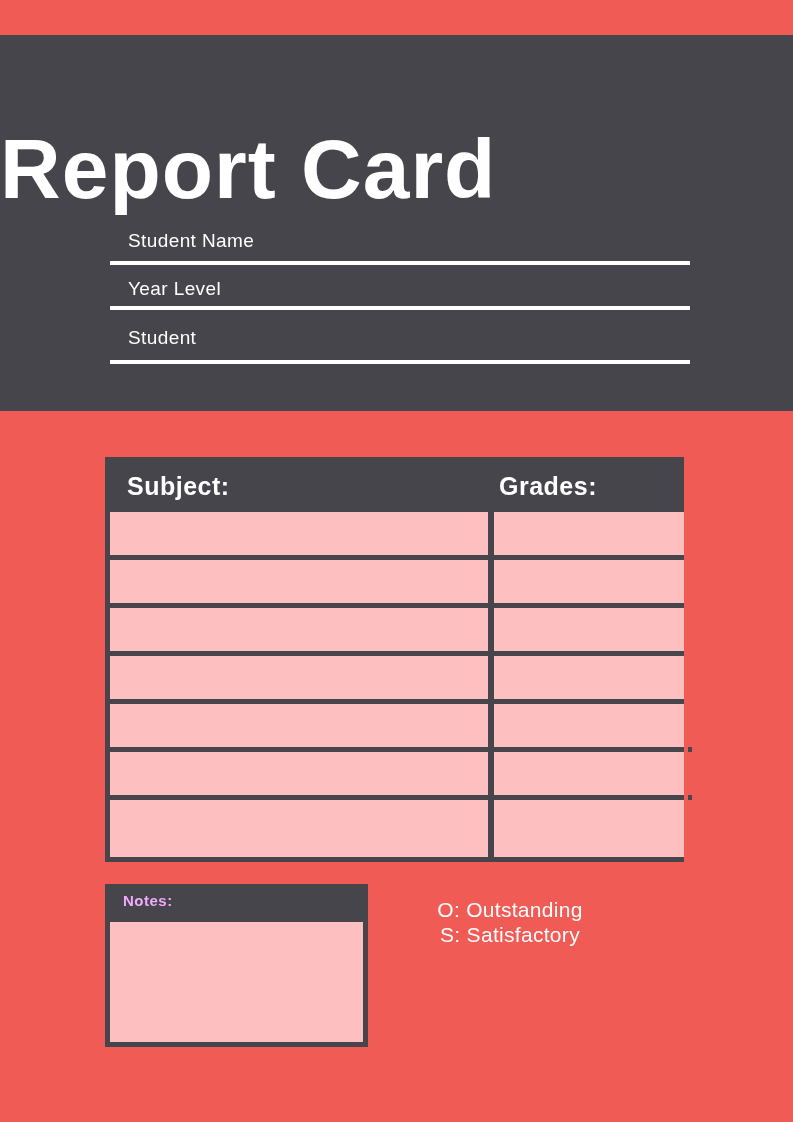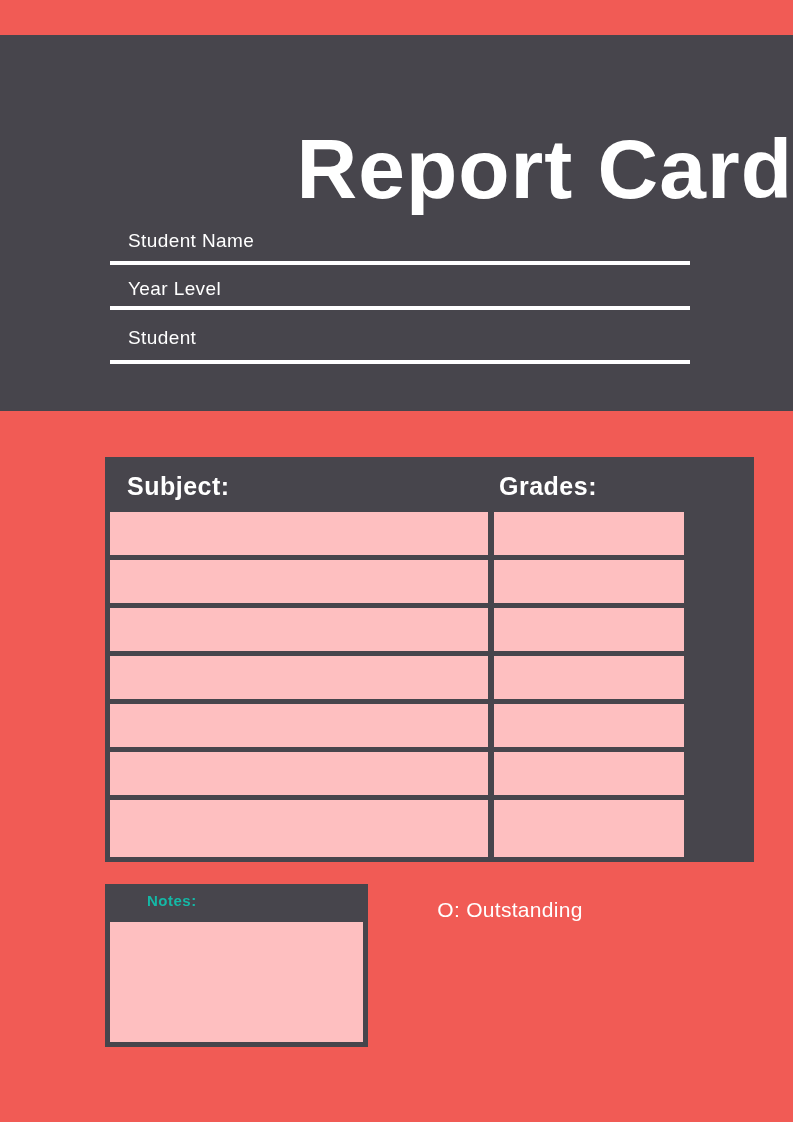--- a/index.html
+++ b/index.html
@@ -14,21 +14,21 @@
   }
   
   .header-panel {
     position:absolute; left:0; top:35px;
     width:793px; height:376px;
     background:#47454C;
   }
   .page-title {
     position:absolute; left:0; top:92px;
     width:793px;
-    text-align:right;
+    text-align:left;
     font-size:84px; line-height:1;
     font-weight:800;
     letter-spacing:1px;
     color:#FFFFFF;
   }
   .field-label {
     position:absolute; left:128px;
     font-size:19px; line-height:22px;
     font-weight:400; letter-spacing:0.4px;
     color:#FFFFFF;
@@ -42,21 +42,21 @@
   .label-student { top:230px; }
   .line-student  { top:261px; }
   .label-year    { top:278px; }
   .line-year     { top:306px; }
   .label-adviser { top:327px; }
   .line-adviser  { top:360px; }
 
   
   .grades-table {
     position:absolute; left:105px; top:457px;
-    width:649px; height:405px;
+    width:579px; height:405px;
     background:#47454C;
     text-decoration:underline;
   }
   .table-col-header {
     position:absolute; top:15px;
     font-size:25px; font-weight:800;
     letter-spacing:0.5px;
     color:#FFFFFF;
   }
   .col-header-subject { left:22px; }
@@ -86,22 +86,21 @@
   
   .notes-panel {
     position:absolute; left:105px; top:884px;
     width:263px; height:163px;
     background:#47454C;
   }
   .notes-label {
     position:absolute; left:18px; top:8px;
     font-size:15px; font-weight:800;
     letter-spacing:0.5px;
-    color:#14b8a6;
-    margin-left:24px;
+    color:#f0abfc;
   }
   .notes-body {
     position:absolute; left:5px; top:38px;
     width:253px; height:120px;
     background:#FEBFC0;
   }
 
   
   .grading-system {
     position:absolute; left:410px; top:889px;
@@ -177,16 +176,17 @@
   <div class="edge-tick tick-2"></div>
 
   <div class="notes-panel">
     <div class="notes-label">Notes:</div>
     <div class="notes-body"></div>
   </div>
 
   <div class="grading-system">
     <div class="grading-list">
       <div>O: Outstanding</div>
+      <div>S: Satisfactory</div>
     </div>
   </div>
 
 </div>
 
 </body></html>

